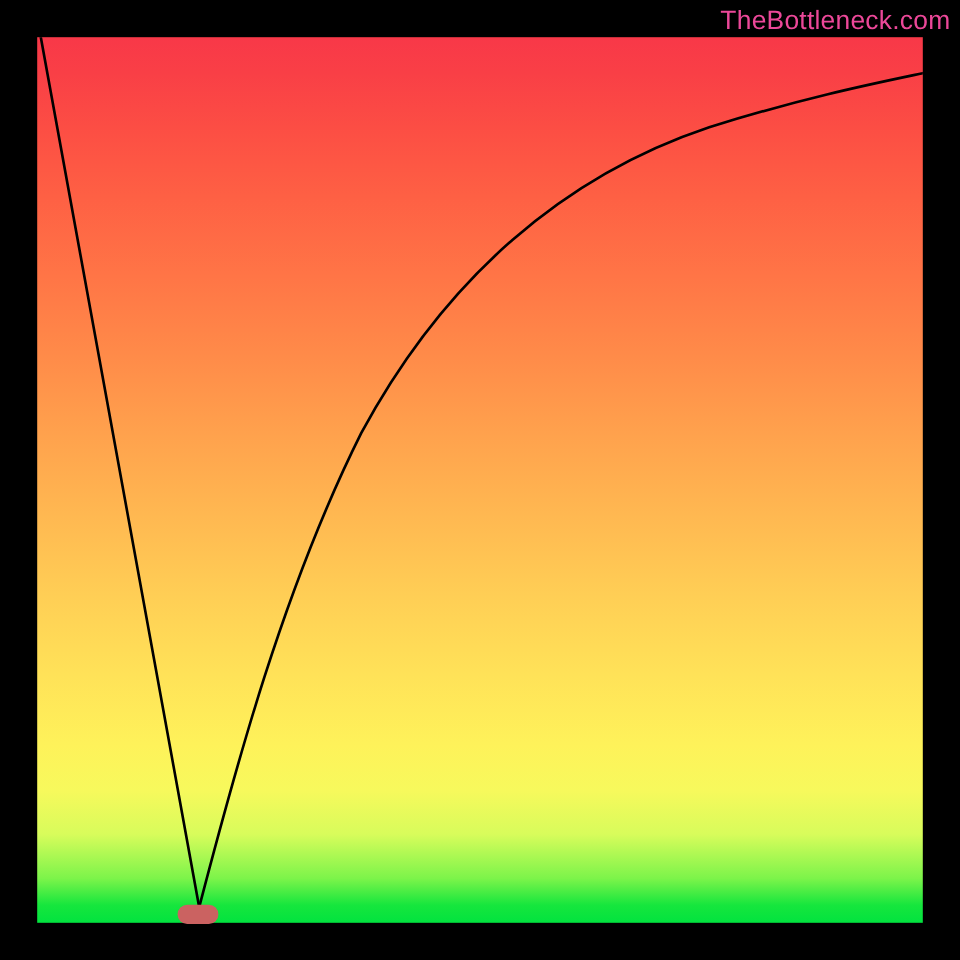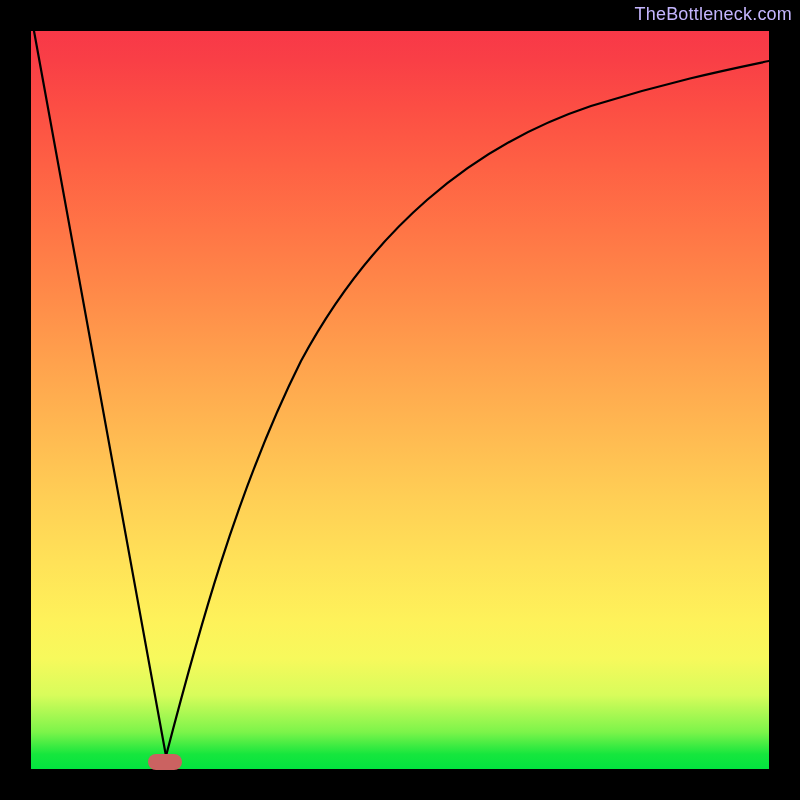--- a/index.html
+++ b/index.html
@@ -41,22 +41,22 @@
       #fe6044 82%,
       #fc4d44 90%,
       #f93f46 96%,
       #f83848 100%
     );
   }
   .watermark {
     position: absolute;
     top: 4px;
     right: 8px;
-    color: #c4b5fd;
-    font-size: 18px;
+    color: #ec4899;
+    font-size: 22px;
     font-weight: 500;
     letter-spacing: 0.2px;
     user-select: none;
   }
   .curve-svg {
     position: absolute;
     left: 31px;
     top: 31px;
     width: 738px;
     height: 738px;

